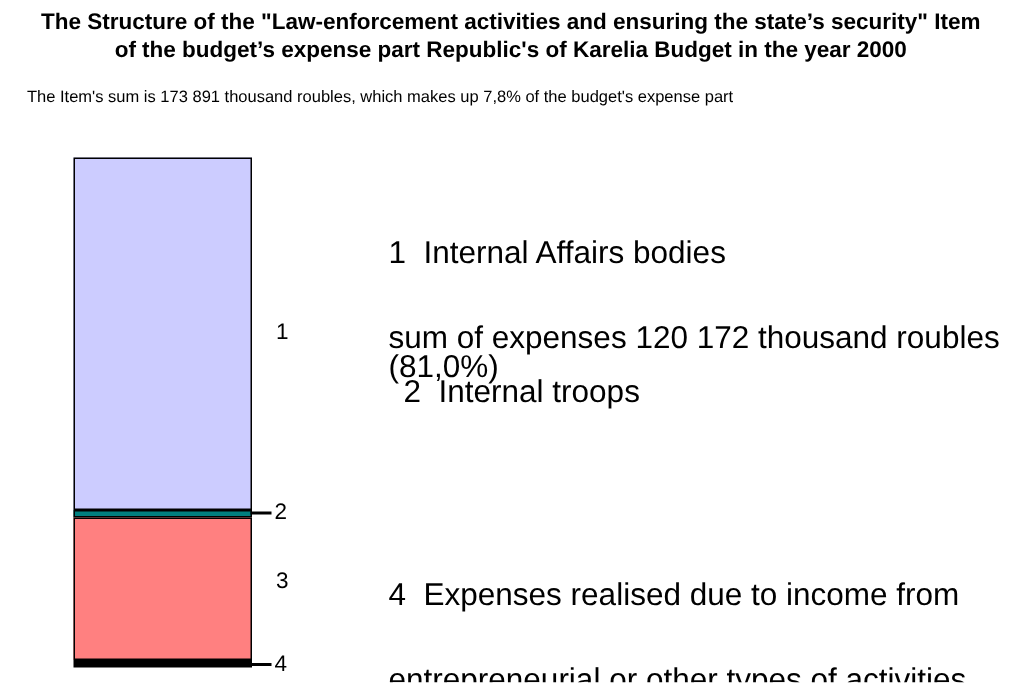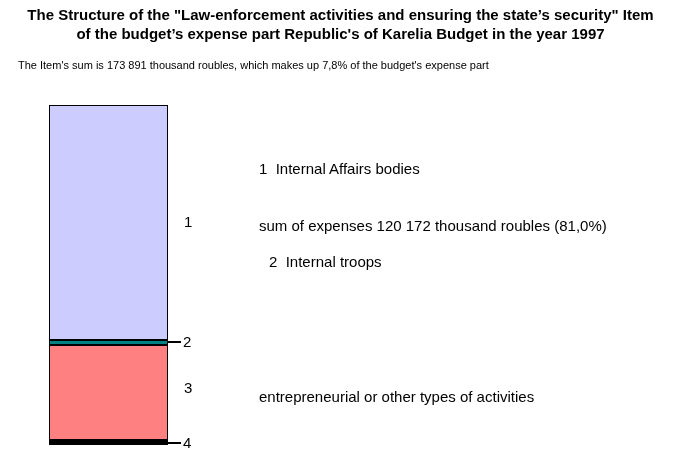--- a/index.html
+++ b/index.html
@@ -57,37 +57,37 @@
     left: 167px;
     width: 14px; height: 2px;
     background: #000;
   }
   .tick-2 { top: 341px; }
   .tick-4 { top: 442px; }
   .legend-block {
     position: absolute;
     left: 259px;
     width: 420px;
-    font-size: 15px;
+    font-size: 21px;
     line-height: 19px;
     white-space: pre-wrap;
   }
   .legend-1 { top: 121px; }
   .legend-2 { top: 214px; margin-left: 10px; }
   .legend-3 { top: 273px; }
   .legend-4 { top: 349px; }
 </style>
 </head>
 <body>
 
 <div class="canvas">
 
   <div class="title">
     <div>The Structure of the "Law-enforcement activities and ensuring the state’s security" Item</div>
-    <div>of the budget’s expense part Republic's of Karelia Budget in the year 1997</div>
+    <div>of the budget’s expense part Republic's of Karelia Budget in the year 2000</div>
   </div>
 
   <div class="subtitle">The Item's sum is 173 891 thousand roubles, which makes up 7,8% of the budget's expense part</div>
 
   <div class="bar">
     <div class="seg seg-1" style="background: rgb(204, 204, 255);"></div>
     <div class="seg seg-2" style="background: rgb(0, 128, 128);"></div>
     <div class="seg seg-3" style="background: rgb(255, 128, 128);"></div>
     <div class="seg seg-4" style="background: rgb(0, 0, 0);"></div>
   </div>
@@ -103,17 +103,18 @@
     <div>1  Internal Affairs bodies</div>
     <div>sum of expenses 120 172 thousand roubles (81,0%)</div>
   </div>
 
   <div class="legend-block legend-2">
     <div>2  Internal troops</div>
   </div>
 
 
   <div class="legend-block legend-4">
+    <div>4  Expenses realised due to income from</div>
     <div>entrepreneurial or other types of activities</div>
     
   </div>
 
 </div>
 
 </body></html>

